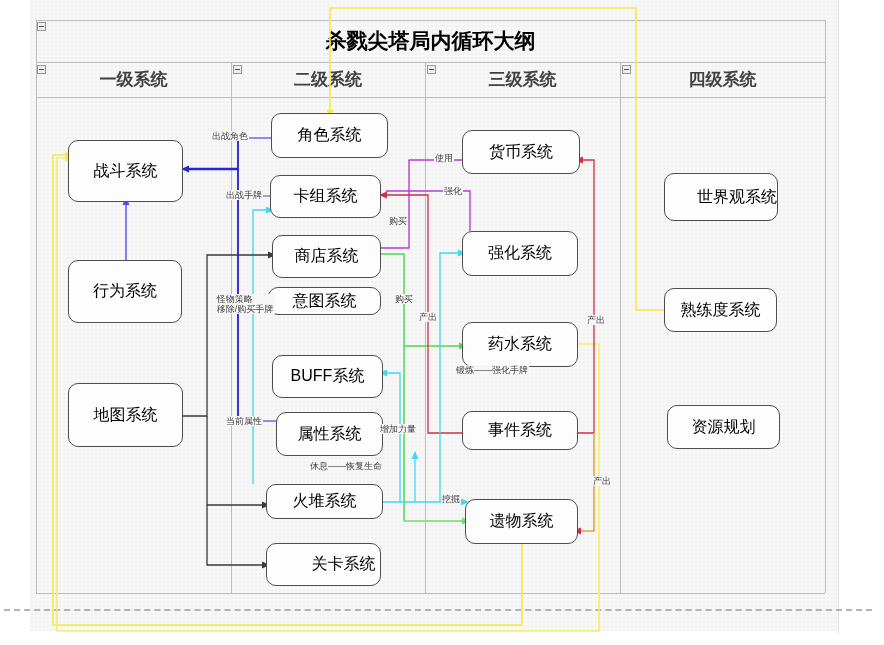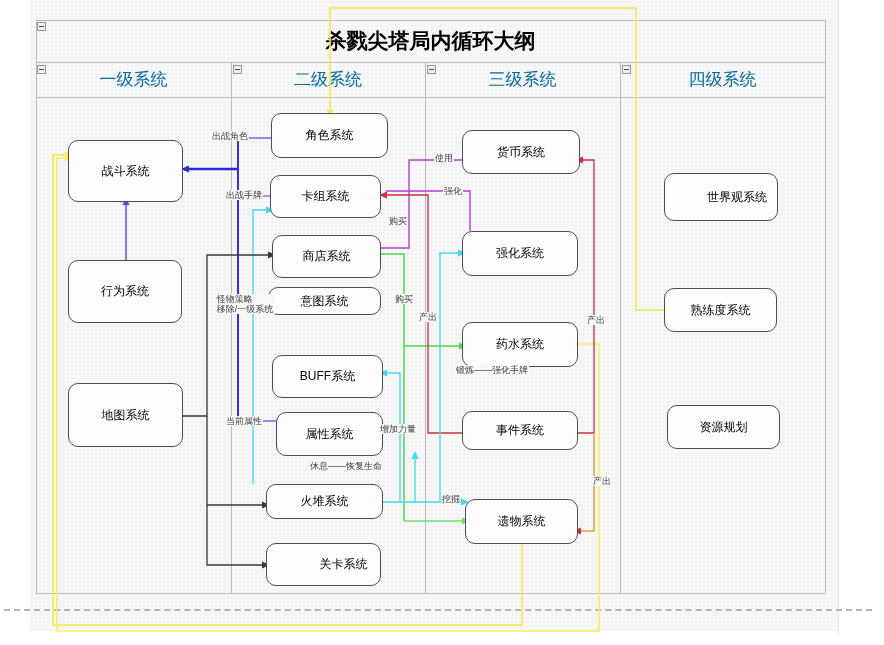--- a/index.html
+++ b/index.html
@@ -13,25 +13,25 @@
        border-left:1px solid #e4e4e4;z-index:1}
   .white-left{position:absolute;left:0;top:0;width:30px;height:645px;background:#fff;z-index:1}
   .white-bottom{position:absolute;left:0;top:634px;width:884px;height:11px;background:#fff;z-index:3}
   .dashed-line{position:absolute;left:4px;top:609px;width:868px;height:0;
        border-top:2px dashed #b3b3b3;z-index:1}
   .tline{position:absolute;background:#bcbcbc;z-index:1}
   .band-title{position:absolute;left:36px;top:20px;width:789px;height:42px;z-index:1;
        display:flex;align-items:center;justify-content:center;
        font-size:21px;font-weight:bold;color:#000}
   .hdr{position:absolute;top:62px;height:35px;z-index:1;display:flex;align-items:center;
-       justify-content:center;font-size:17px;font-weight:normal;color:#0369a1}
+       justify-content:center;font-size:17px;font-weight:bold;color:#404040}
   #edge-svg{position:absolute;left:0;top:0;z-index:2}
   .node{position:absolute;box-sizing:border-box;border:1.6px solid #4e4e4e;border-radius:10px;
        background:#fdfdfd;display:flex;align-items:center;justify-content:center;
-       font-size:12px;color:#000;z-index:3}
+       font-size:16px;color:#000;z-index:3}
   .elabel{position:absolute;transform:translate(-50%,-50%);font-size:9px;line-height:10px;
        color:#3c3c3c;background:#f7f7f7;padding:0 1px;white-space:pre-line;text-align:left;z-index:4}
   .collapse{position:absolute;width:9px;height:9px;box-sizing:border-box;z-index:5;
        border:1px solid #979797;background:#efefef}
   .collapse::after{content:"";display:block;margin:3px 1px 0 1px;border-top:1px solid #4d4d4d}
 </style>
 </head>
 <body>
 
 <div class="grid-bg"></div>
@@ -120,21 +120,21 @@
     <div class="node" style="left: 462px; top: 411px; width: 116px; height: 39px;">事件系统</div>
     <div class="node" style="left: 465px; top: 499px; width: 113px; height: 45px;">遗物系统</div>
     <div class="node" style="left: 664px; top: 173px; width: 114px; height: 48px; padding-left: 32px;">世界观系统</div>
     <div class="node" style="left: 664px; top: 288px; width: 113px; height: 44px;">熟练度系统</div>
     <div class="node" style="left: 667px; top: 405px; width: 113px; height: 44px;">资源规划</div>
   </div>
 <div id="labels-layer">
     <div class="elabel" style="left: 230px; top: 136px;">出战角色</div>
     <div class="elabel" style="left: 244px; top: 195px;">出战手牌</div>
     <div class="elabel" style="left: 245px; top: 304px;">怪物策略
-移除/一级系统</div>
+移除/购买手牌</div>
     <div class="elabel" style="left: 244px; top: 421px;">当前属性</div>
     <div class="elabel" style="left: 398px; top: 221px;">购买</div>
     <div class="elabel" style="left: 404px; top: 299px;">购买</div>
     <div class="elabel" style="left: 444px; top: 158px;">使用</div>
     <div class="elabel" style="left: 453px; top: 191px;">强化</div>
     <div class="elabel" style="left: 428px; top: 317px;">产出</div>
     <div class="elabel" style="left: 596px; top: 320px;">产出</div>
     <div class="elabel" style="left: 602px; top: 481px;">产出</div>
     <div class="elabel" style="left: 451px; top: 499px;">挖掘</div>
     <div class="elabel" style="left: 492px; top: 370px;">锻炼——强化手牌</div>

